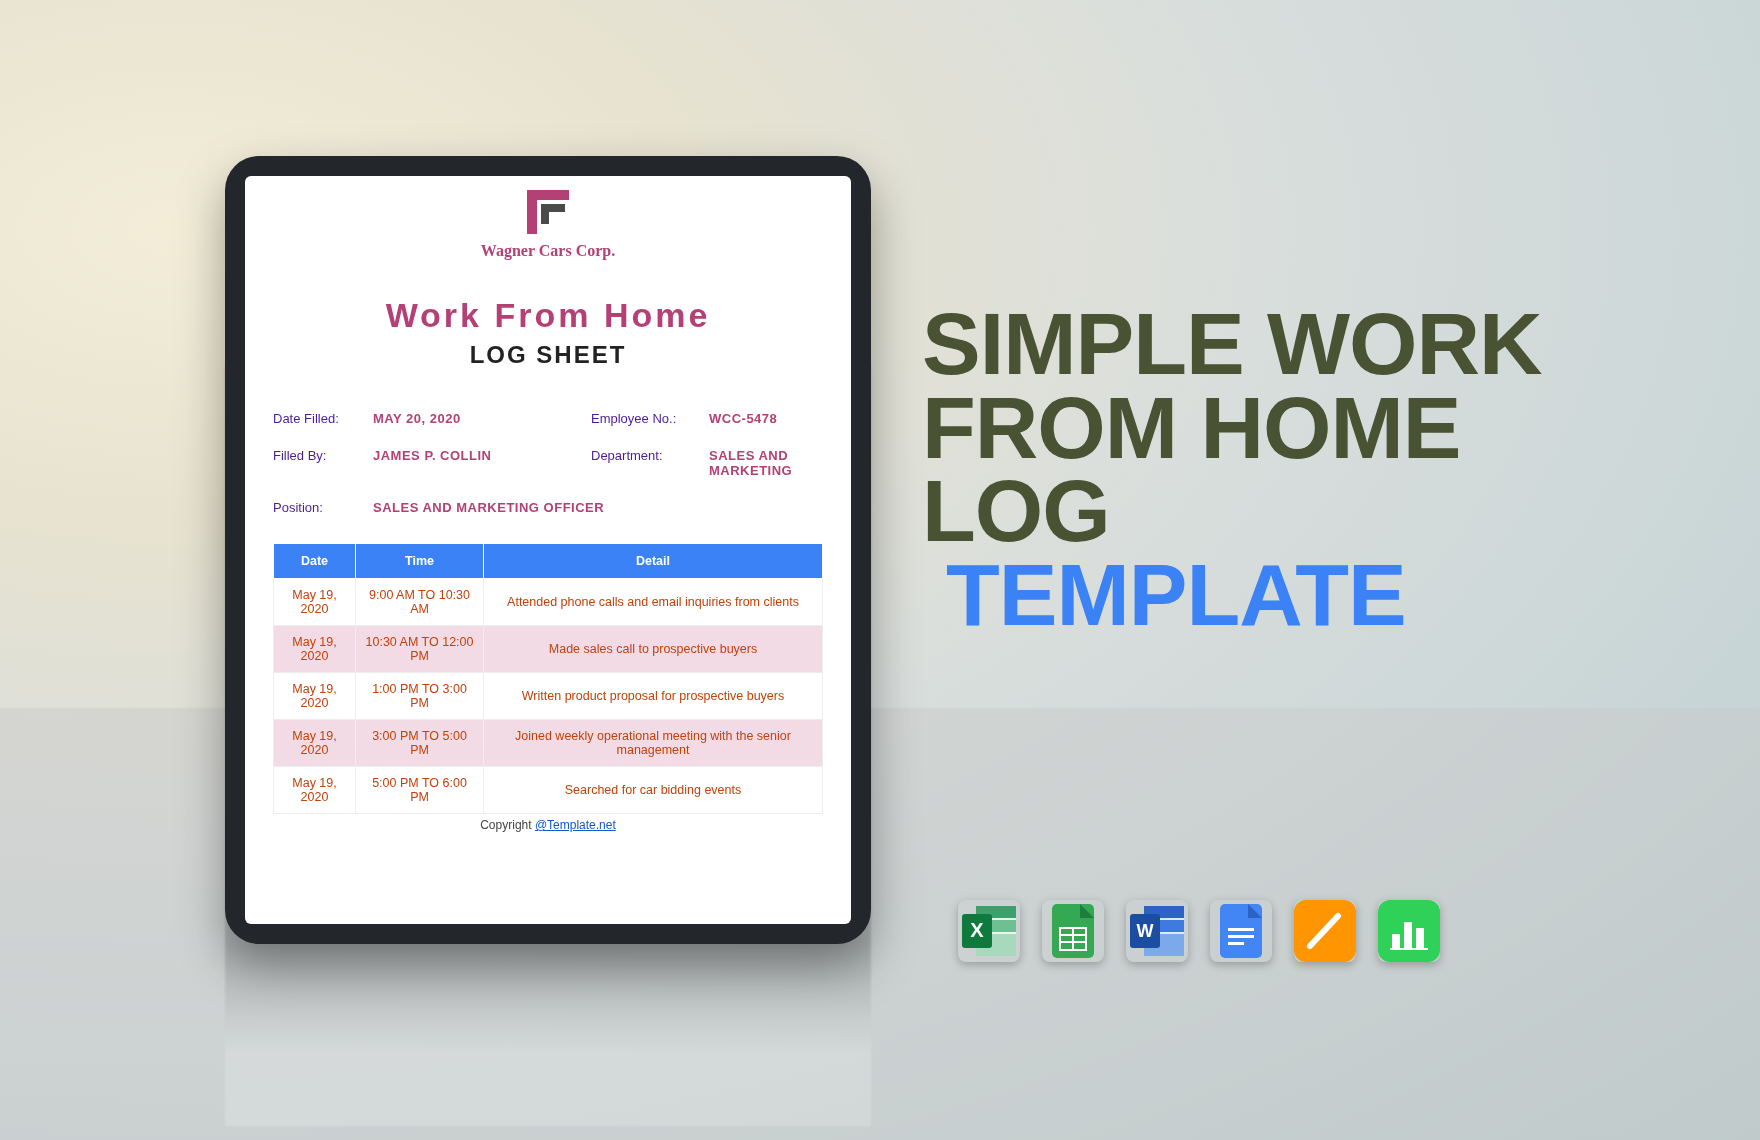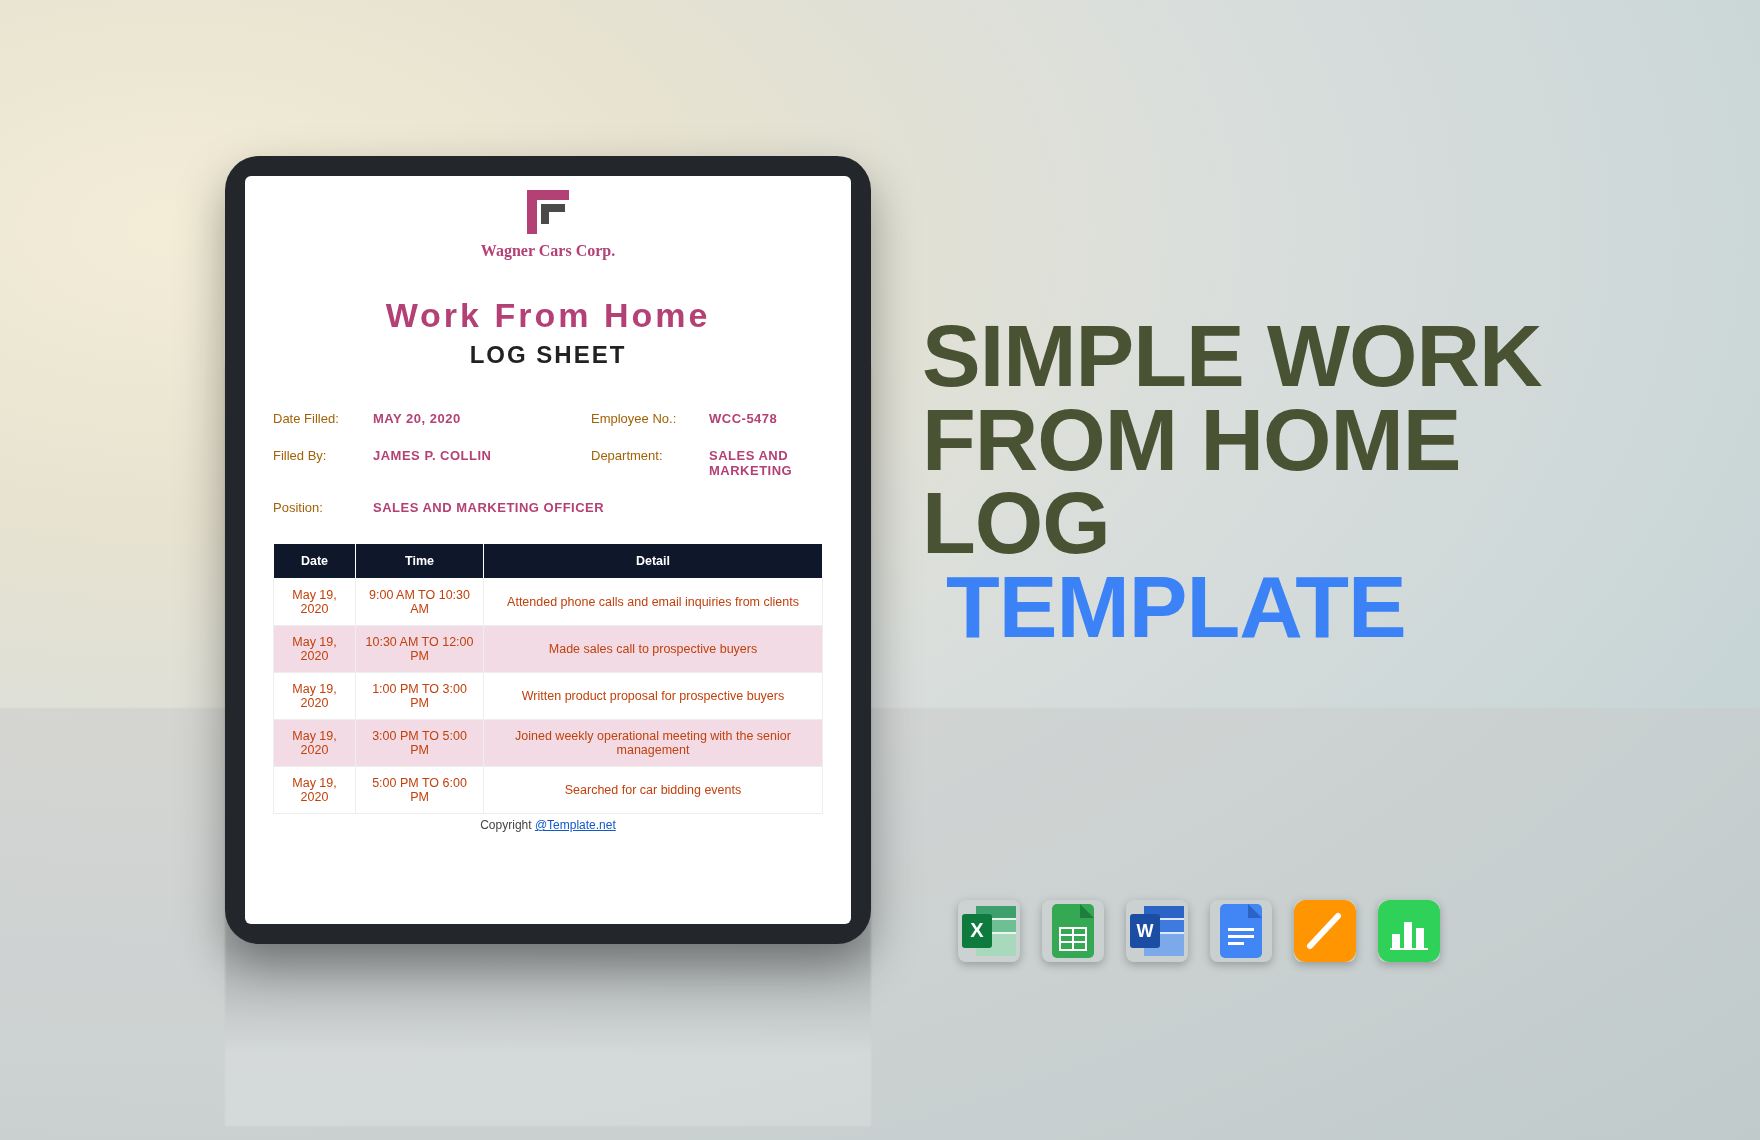--- a/index.html
+++ b/index.html
@@ -8,21 +8,21 @@
     background:
       linear-gradient(180deg, transparent 0%, transparent 62%, rgba(200,200,200,.45) 62.2%, rgba(200,200,200,.45) 100%),
       radial-gradient(ellipse at 10% 20%, #f3edd8 0%, #e8e3d0 22%, #d9dedc 48%, #c8d5d6 78%, #b9cccd 100%);
     position:relative;
     overflow:hidden;
   }
 
   
   .side {
     position:absolute;
-    left:922px; top:314px;
+    left:922px; top:302px;
     width:650px;
   }
   .side h1 {
     font-size:88px;
     line-height:.95;
     font-weight:800;
     letter-spacing:-1px;
     color:#4a5234;
   }
   .side h1 .accent { color:#3b82f6; display:block;margin-left:24px; }
@@ -115,31 +115,31 @@
     margin-bottom:42px;
   }
   .meta {
     display:grid;
     grid-template-columns:92px 210px 110px 140px;
     row-gap:22px;
     column-gap:8px;
     font-size:13px;
     margin-bottom:28px;
   }
-  .meta .lab { color:#a16207; }
+  .meta .lab { color:#4c1d95; }
   .meta .val { color:#b44176; font-weight:700; letter-spacing:.5px; }
   .meta .wide { grid-column:2 / span 3; }
 
   table.log {
     width:100%;
     border-collapse:collapse;
     font-size:12.5px;
   }
   table.log th {
-    background:#0f172a;
+    background:#3b82f6;
     color:#fff;
     font-weight:600;
     padding:10px 4px;
     border:1px solid #fff;
   }
   table.log td {
     padding:9px 6px;
     text-align:center;
     border:1px solid #eee;
     color:#c2410c;

